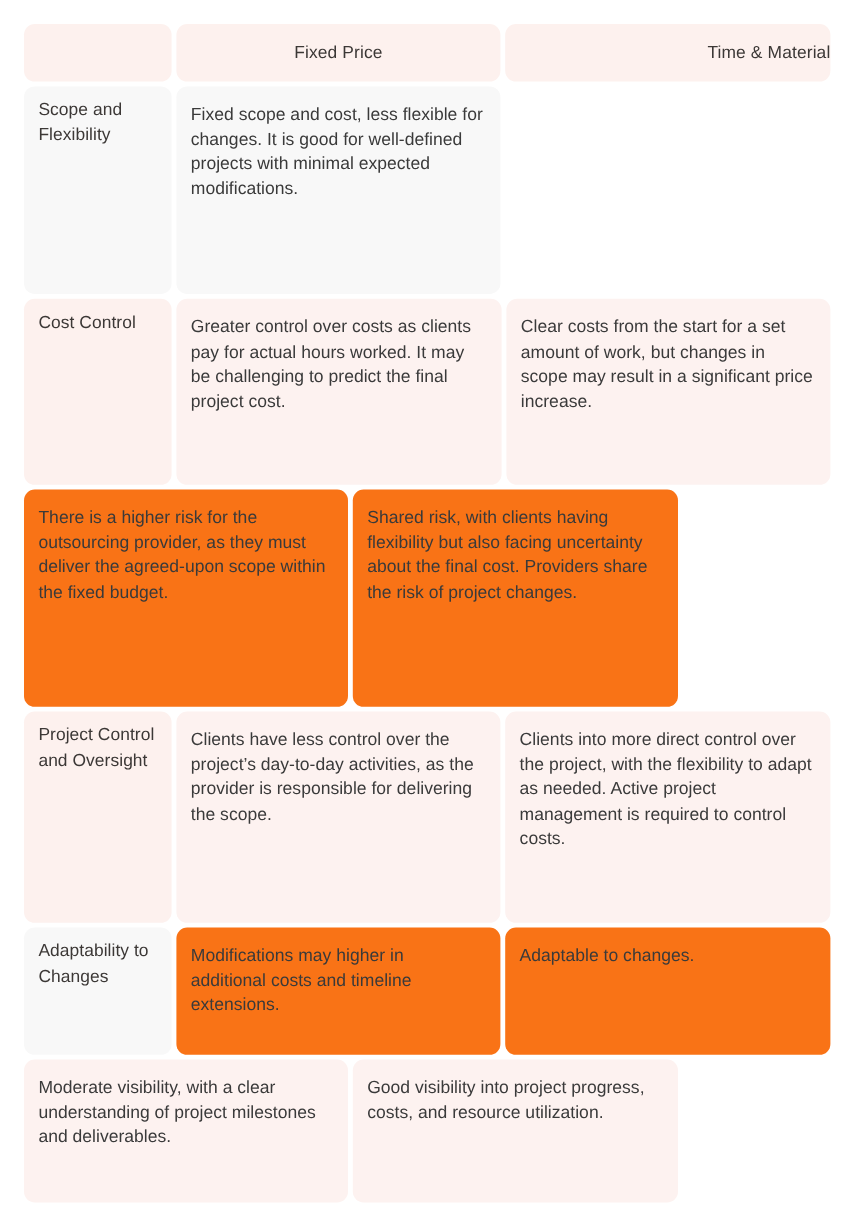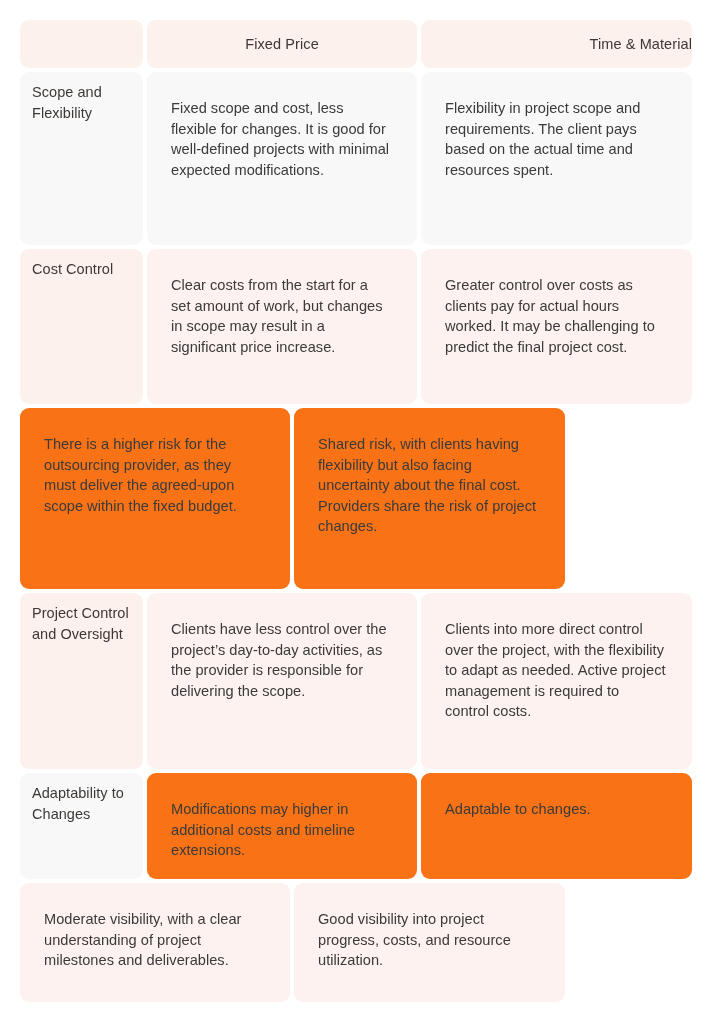--- a/index.html
+++ b/index.html
@@ -83,21 +83,21 @@
     font-size: 14.5px;
     line-height: 21px;
     color: #3c3836;
     letter-spacing: 0.05px;
   }
   .body-text {
     font-size: 14.6px;
     line-height: 20.5px;
     color: #3a3a3a;
     letter-spacing: 0.02px;
-    margin: 12px;
+    margin: 0;
   }
 
   
   .row-h1 { height: 173px; }
   .row-h2 { height: 155px; }
   .row-h3 { height: 181px; }
   .row-h4 { height: 176px; }
   .row-h5 { height: 106px; }
   .row-h6 { height: 119px; }
 </style>
@@ -118,34 +118,31 @@
     </div>
   </div>
 
   <div class="table-row row-h1">
     <div class="cell cell-label tint-grey">
       <span class="label-text">Scope and Flexibility</span>
     </div>
     <div class="cell cell-body tint-grey">
       <p class="body-text">Fixed scope and cost, less flexible for changes. It is good for well-defined projects with minimal expected modifications.</p>
     </div>
-    <div class="cell cell-body last tint-grey">
-      <p class="body-text">Flexibility in project scope and requirements. The client pays based on the actual time and resources spent.</p>
-    </div>
   </div>
 
   <div class="table-row row-h2">
     <div class="cell cell-label tint-pink">
       <span class="label-text">Cost Control</span>
     </div>
+    <div class="cell cell-body last tint-pink-soft">
+      <p class="body-text">Greater control over costs as clients pay for actual hours worked. It may be challenging to predict the final project cost.</p>
+    </div>
     <div class="cell cell-body tint-pink-soft">
       <p class="body-text">Clear costs from the start for a set amount of work, but changes in scope may result in a significant price increase.</p>
-    </div>
-    <div class="cell cell-body last tint-pink-soft">
-      <p class="body-text">Greater control over costs as clients pay for actual hours worked. It may be challenging to predict the final project cost.</p>
     </div>
   </div>
 
   <div class="table-row row-h3">
     <div class="cell cell-body tint-grey-soft">
       <p class="body-text">There is a higher risk for the outsourcing provider, as they must deliver the agreed-upon scope within the fixed budget.</p>
     </div>
     <div class="cell cell-body last tint-grey-soft">
       <p class="body-text">Shared risk, with clients having flexibility but also facing uncertainty about the final cost. Providers share the risk of project changes.</p>
     </div>

